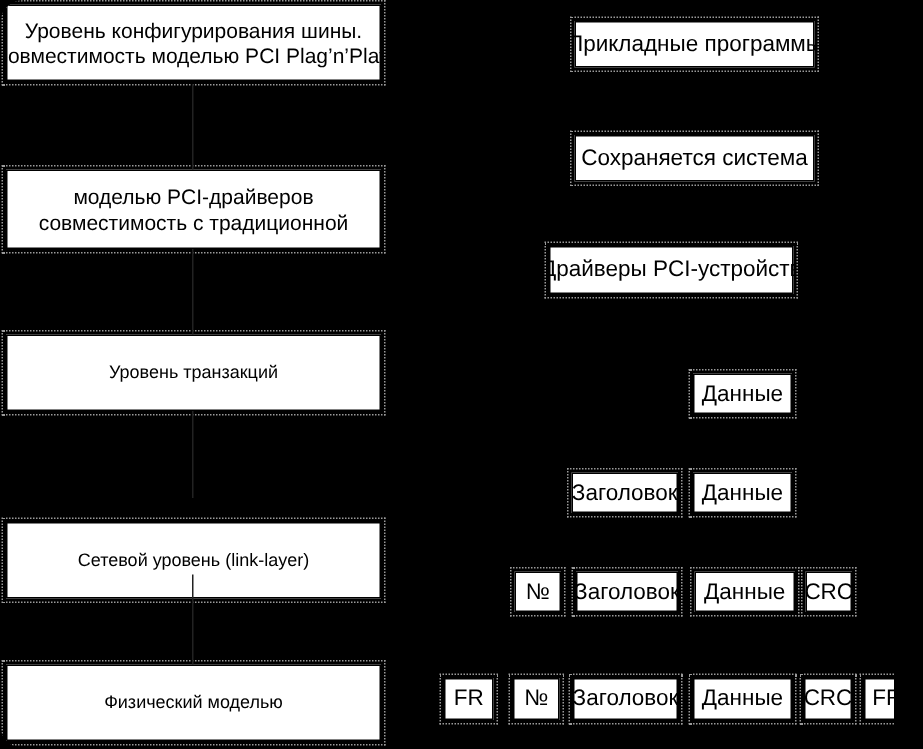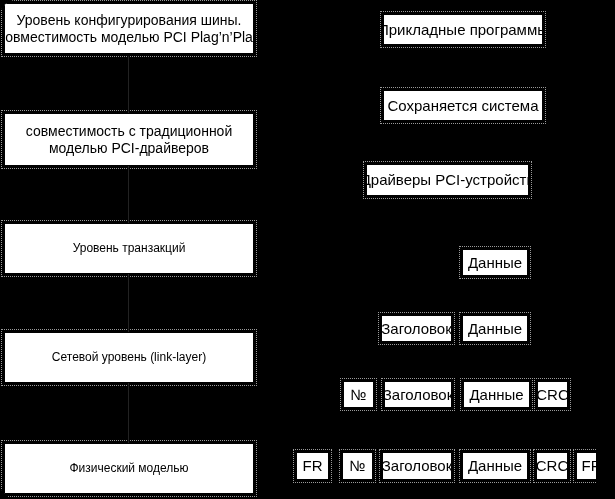--- a/index.html
+++ b/index.html
@@ -45,29 +45,29 @@
 <body>
 
 <div class="stage">
 
   <div class="box layer3" style="left:4px; top:3px; width:250px; height:51px;">
     <span class="ln">Уровень конфигурирования шины.</span>
     <span class="ln">совместимость моделью PCI Plag’n’Play</span>
   </div>
 
   <div class="box layer3" style="left:4px; top:113px; width:250px; height:53px;">
+    <span class="ln">моделью  PCI-драйверов</span>
     <span class="ln">совместимость с традиционной</span>
-    <span class="ln">моделью  PCI-драйверов</span>
   </div>
 
   <div class="box layer1" style="left:4px; top:223px; width:250px; height:51px;">
     <span class="ln">Уровень транзакций</span>
   </div>
 
-  <div class="box layer1" style="left:4px; top:332px; width:250px; height:51px;">
+  <div class="box layer1" style="left:4px; top:348px; width:250px; height:51px;">
     <span class="ln">Сетевой уровень (link-layer)</span>
   </div>
 
   <div class="box layer1" style="left:4px; top:443px; width:250px; height:51px;">
     <span class="ln">Физический моделью</span>
   </div>
 
   <div class="connector" style="top:56px;  height:57px;"></div>
   <div class="connector" style="top:166px; height:57px;"></div>
   <div class="connector" style="top:274px; height:58px;"></div>

